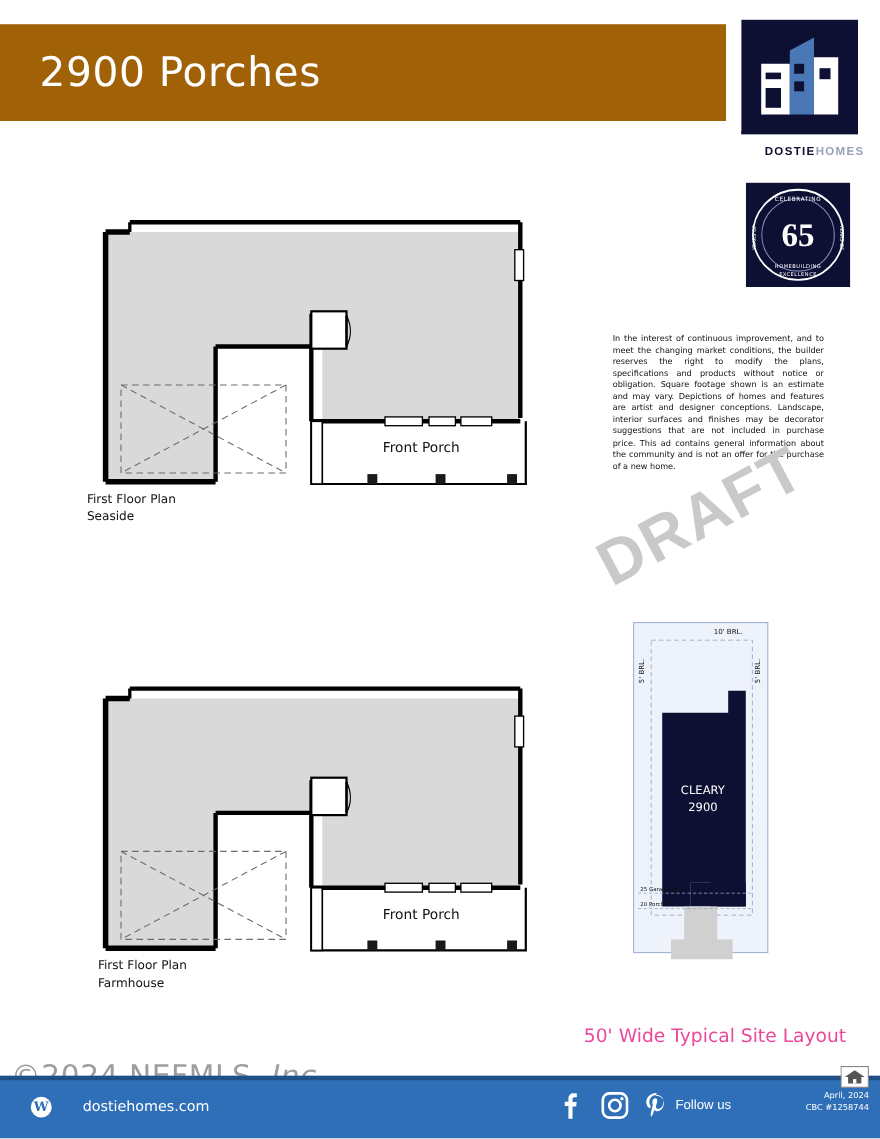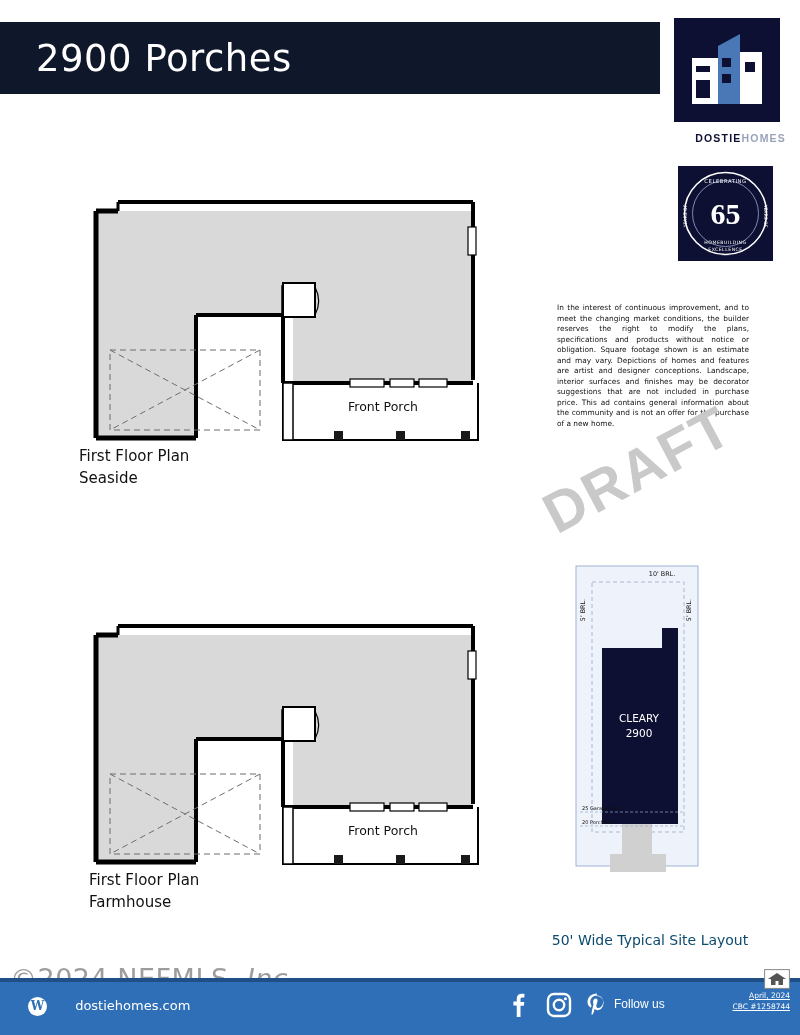--- a/index.html
+++ b/index.html
@@ -9,22 +9,22 @@
     background: #ffffff;
     font-family: "Liberation Sans", sans-serif;
     position: relative;
     overflow: hidden;
   }
 
   
   .header {
     position: absolute;
     left: 0; top: 22px;
-    width: 660px; height: 72px;
-    background: #0f172a;
+    width: 660px; height: 88px;
+    background: #a16207;
   }
   .header-title {
     position: absolute;
     left: 36px; top: 50%;
     transform: translateY(-50%);
     color: #ffffff;
     font-size: 37px;
     font-weight: 400;
     letter-spacing: 0.5px;
     font-family: "DejaVu Sans", sans-serif;
@@ -90,38 +90,38 @@
     font-size: 57px;
     font-weight: 700;
     letter-spacing: 2px;
     font-family: "Liberation Sans", sans-serif;
   }
 
   
   .plan { position: absolute; margin-left: 18px; }
   .plan-caption {
     position: absolute;
-    font-size: 15px;
+    font-size: 11px;
     line-height: 1.45;
     color: #111;
     font-family: "DejaVu Sans", sans-serif;
     white-space: pre-line;
   }
 
   .plan-svg { display:block; }
 
   
   .site { position: absolute; left: 566px; top: 562px; width: 150px; height: 318px; }
   .site-caption {
     position: absolute;
     left: 520px; top: 932px;
     width: 260px;
     text-align: center;
-    font-size: 14px;
-    color: #0c4a6e;
+    font-size: 17px;
+    color: #ec4899;
     font-family: "DejaVu Sans", sans-serif;
   }
 
   
   .footer {
     position: absolute;
     left: 0; bottom: 0;
     width: 800px; height: 57px;
     background: #2e6fb7;
   }
@@ -139,21 +139,20 @@
     font-family: "DejaVu Serif", serif;
   }
   .social {
     position:absolute; color:#fff; font-size: 22px; line-height: 1;
   }
   .follow { position:absolute; left: 614px; top: 19px; color:#fff; font-size: 12px;}
   .footer-right {
     position: absolute; right: 10px; top: 12px;
     text-align: right; color: #fff; font-size: 7.5px; line-height: 1.5;
     font-family: "DejaVu Sans", sans-serif;
-    text-decoration: underline;
   }
 
   
   .mls {
     position: absolute;
     left: 10px; top: 963px;
     font-size: 27px;
     color: #8d8d8d;
     opacity: 0.85;
     font-family: "DejaVu Sans", sans-serif;

